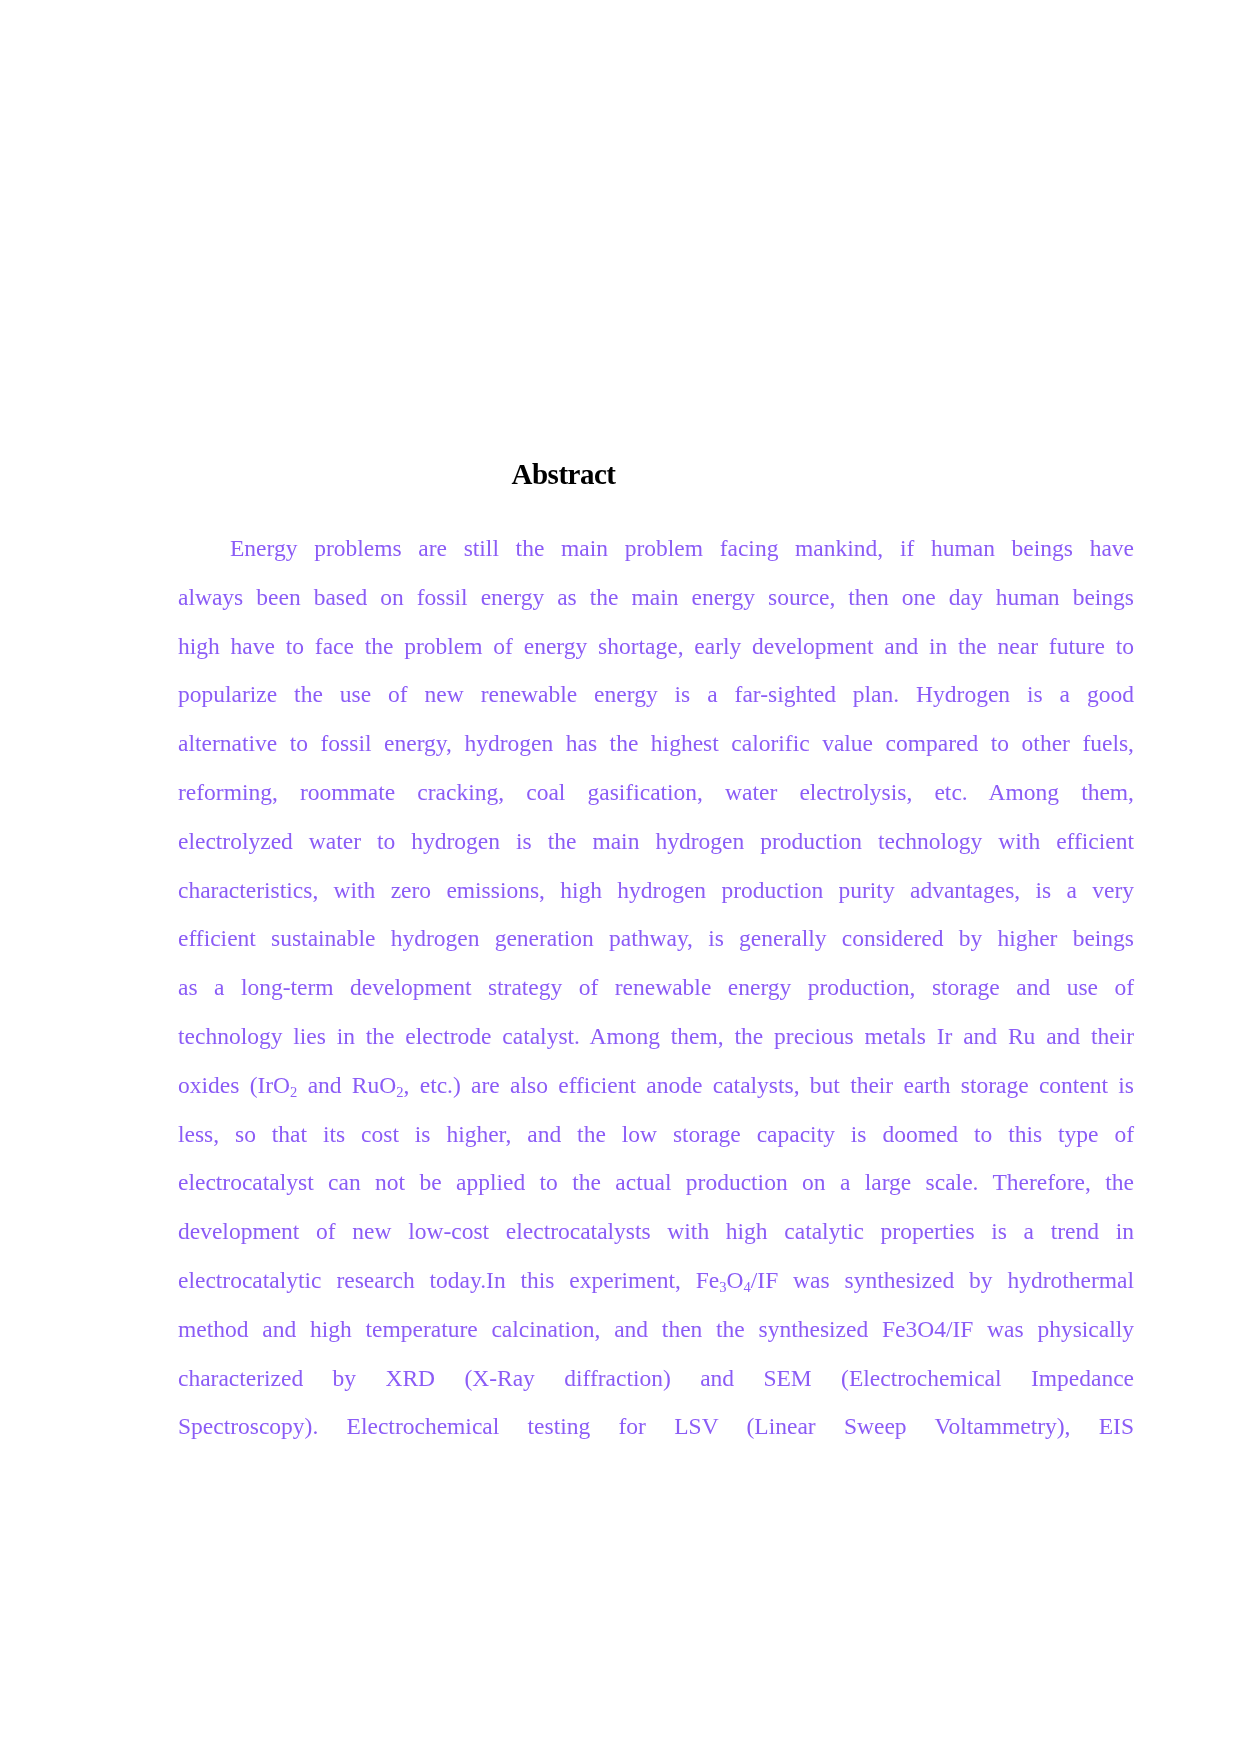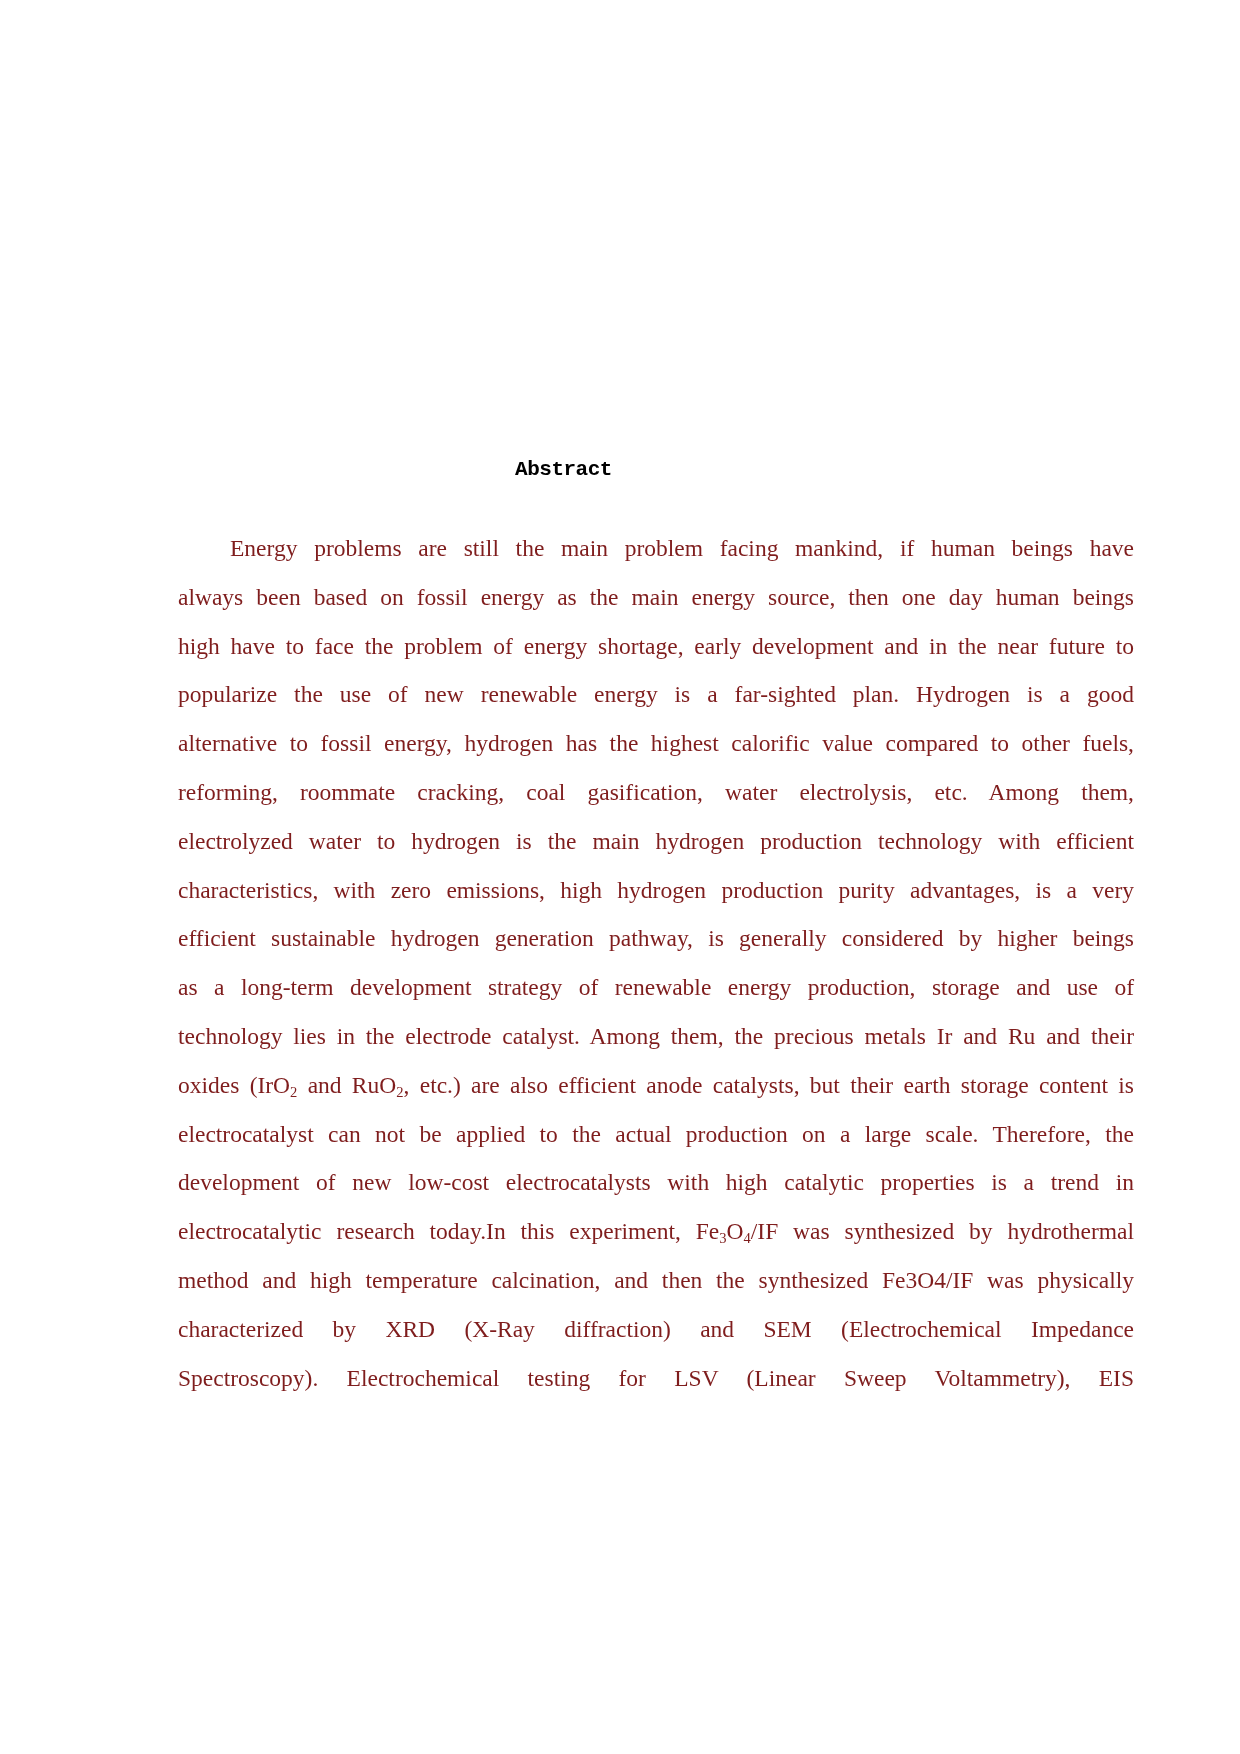--- a/index.html
+++ b/index.html
@@ -1,28 +1,28 @@
 <!DOCTYPE html>
 <html><head>
 <meta charset="utf-8">
 <style>
   html, body { margin: 0; padding: 0; background: #ffffff; }
   body { width: 1240px; height: 1754px; position: relative; overflow: hidden; }
   .page { position: absolute; left: 0; top: 0; width: 1240px; height: 1754px; background: #fff; }
   .title {
     position: absolute; left: 0; width: 1127px; top: 458px;
     text-align: center;
-    font-family: Liberation Mono, monospace;
-    font-weight: bold; font-size: 21px; color: #000;
+    font-family: Liberation Serif, serif;
+    font-weight: bold; font-size: 29px; color: #000;
     letter-spacing: -0.5px;
   }
   .body {
     position: absolute; left: 178px; width: 956px; top: 530px;
     font-family: "Liberation Serif", serif;
-    font-size: 23.5px; color: #7f1d1d;
+    font-size: 23.5px; color: #8b5cf6;
   }
   .line {
     height: 48.8px; line-height: 36px;
     text-align: justify; text-align-last: justify;
     white-space: nowrap; overflow: visible;
     display: block;
   }
   .line.first { padding-left: 52px; }
   .line span.t { display: block; text-align: justify; text-align-last: justify; white-space: normal; }
   sub { font-size: 0.62em; vertical-align: -0.25em; line-height: 0; }
@@ -64,20 +64,23 @@
     <div class="line">
         <span class="t">as a long-term development strategy of renewable energy production, storage and use of</span>
       </div>
     <div class="line">
         <span class="t">technology lies in the electrode catalyst. Among them, the precious metals Ir and Ru and their</span>
       </div>
     <div class="line">
         <span class="t"><span>oxides (IrO</span><sub>2</sub><span> and RuO</span><sub>2</sub><span>, etc.) are also efficient anode catalysts, but their earth storage content is</span></span>
       </div>
     <div class="line">
+        <span class="t">less, so that its cost is higher, and the low storage capacity is doomed to this type of</span>
+      </div>
+    <div class="line">
         <span class="t">electrocatalyst can not be applied to the actual production on a large scale. Therefore, the</span>
       </div>
     <div class="line">
         <span class="t">development of new low-cost electrocatalysts with high catalytic properties is a trend in</span>
       </div>
     <div class="line">
         <span class="t"><span>electrocatalytic research today.In this experiment, Fe</span><sub>3</sub><span>O</span><sub>4</sub><span>/IF was synthesized by hydrothermal</span></span>
       </div>
     <div class="line">
         <span class="t">method and high temperature calcination, and then the synthesized Fe3O4/IF was physically</span>

